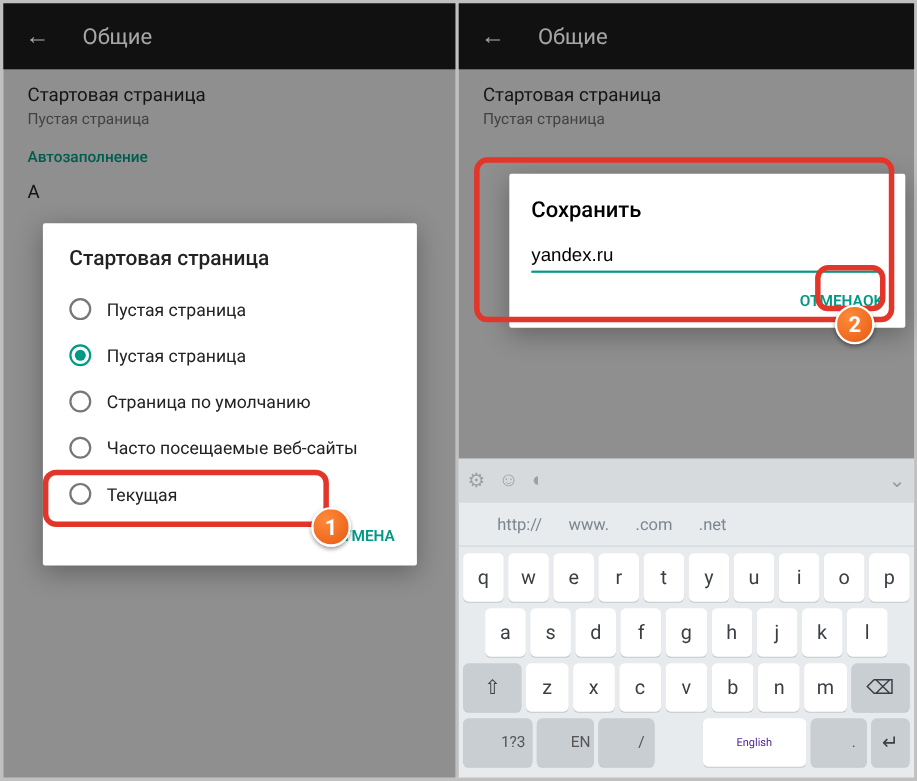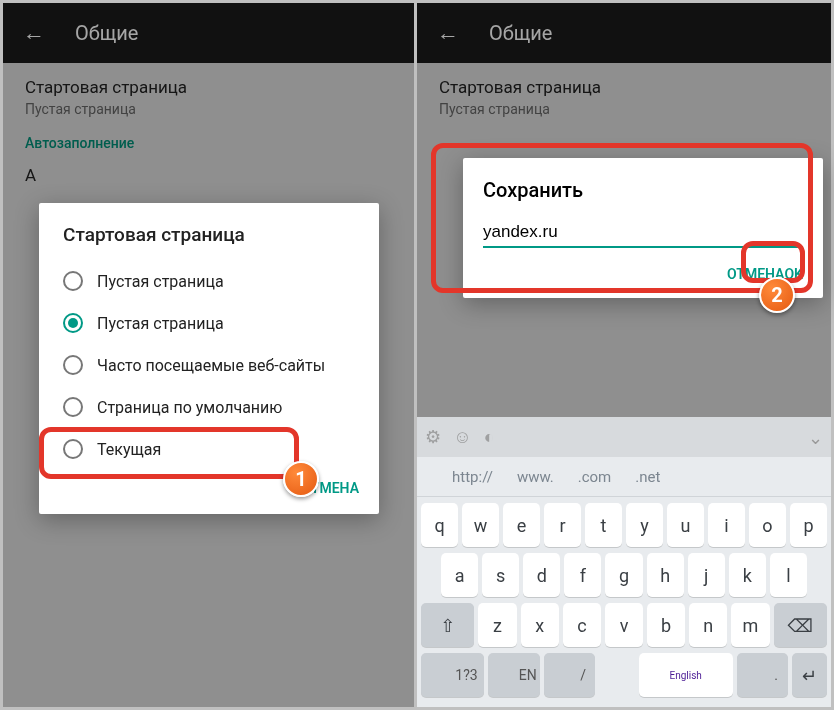--- a/index.html
+++ b/index.html
@@ -158,25 +158,25 @@
       <div class="radio-row">
         <span class="radio"></span>
         <span>Пустая страница</span>
       </div>
       <div class="radio-row">
         <span class="radio checked"></span>
         <span>Пустая страница</span>
       </div>
       <div class="radio-row">
         <span class="radio"></span>
+        <span>Страница по умолчанию</span>
+      </div>
+      <div class="radio-row">
+        <span class="radio"></span>
         <span>Часто посещаемые веб-сайты</span>
-      </div>
-      <div class="radio-row">
-        <span class="radio"></span>
-        <span>Страница по умолчанию</span>
       </div>
       <div class="radio-row">
         <span class="radio"></span>
         <span>Текущая</span>
       </div>
       <div class="dialog-actions">
         <span>ОТМЕНА</span>
       </div>
     </div>
 

